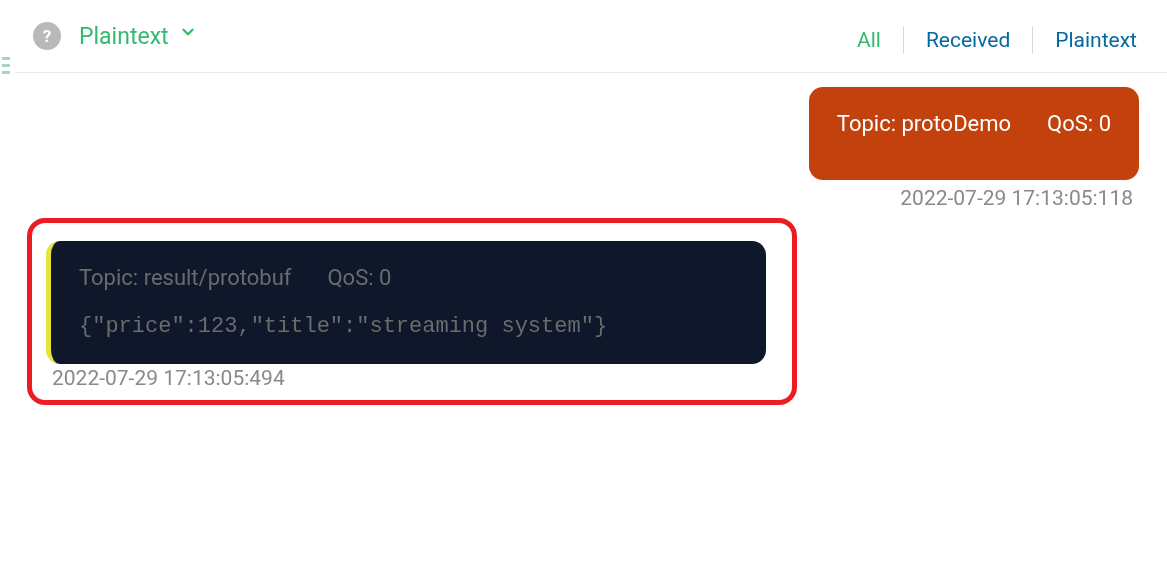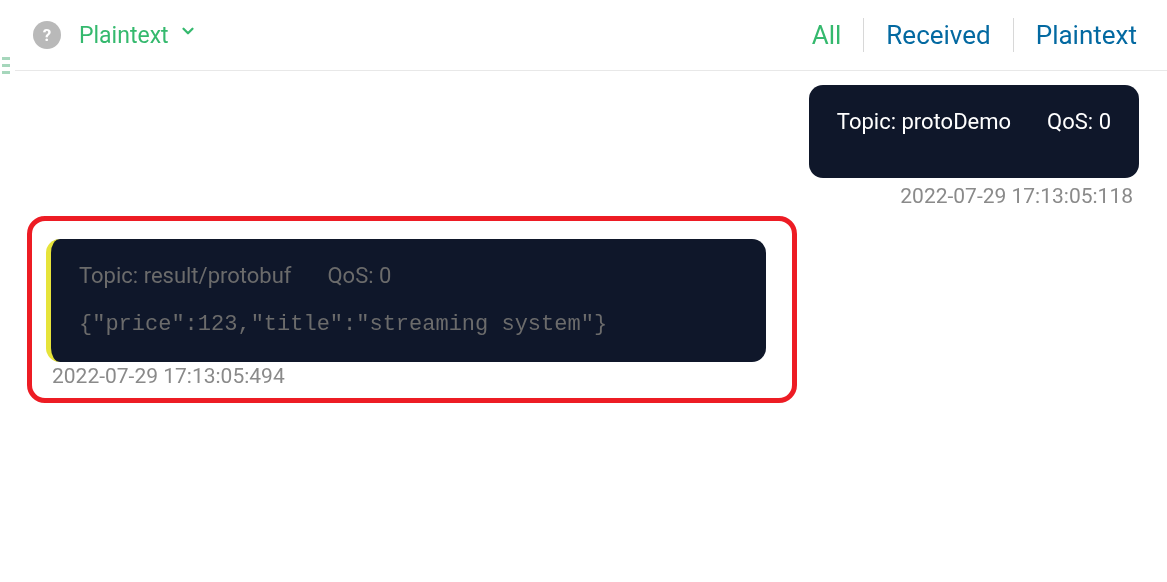--- a/index.html
+++ b/index.html
@@ -65,21 +65,22 @@
     }
     .chev {
       width: 18px;
       height: 18px;
     }
     .chev svg { display: block; }
     .header-right {
       display: flex;
       align-items: center;
       gap: 0;
-      font-size: 26px;
+      font-size: 21px;
+      margin-top: 8px;
     }
     .filter-tab {
       padding: 2px 22px;
       color: #0369a1;
       cursor: pointer;
       border-right: 1px solid #d8d8d8;
     }
     .filter-tab:last-child { border-right: none; padding-right: 0; }
     .filter-tab.active { color: #35b96e; }
     .messages {
@@ -95,21 +96,21 @@
     .row.sent { align-items: flex-end; }
     .row.recv { align-items: flex-start; }
     .bubble {
       border-radius: 14px;
       padding: 22px 28px;
       font-size: 21px;
       line-height: 1.4;
       max-width: 760px;
     }
     .bubble.sent {
-      background: #0f172a;
+      background: #c2410c;
       color: #fff;
     }
     .bubble.recv {
       background: #0f172a;
       color: #5a5a5a;
       position: relative;
       border-left: 5px solid #e6e33a;
       max-width: 720px;
     }
     .meta {

